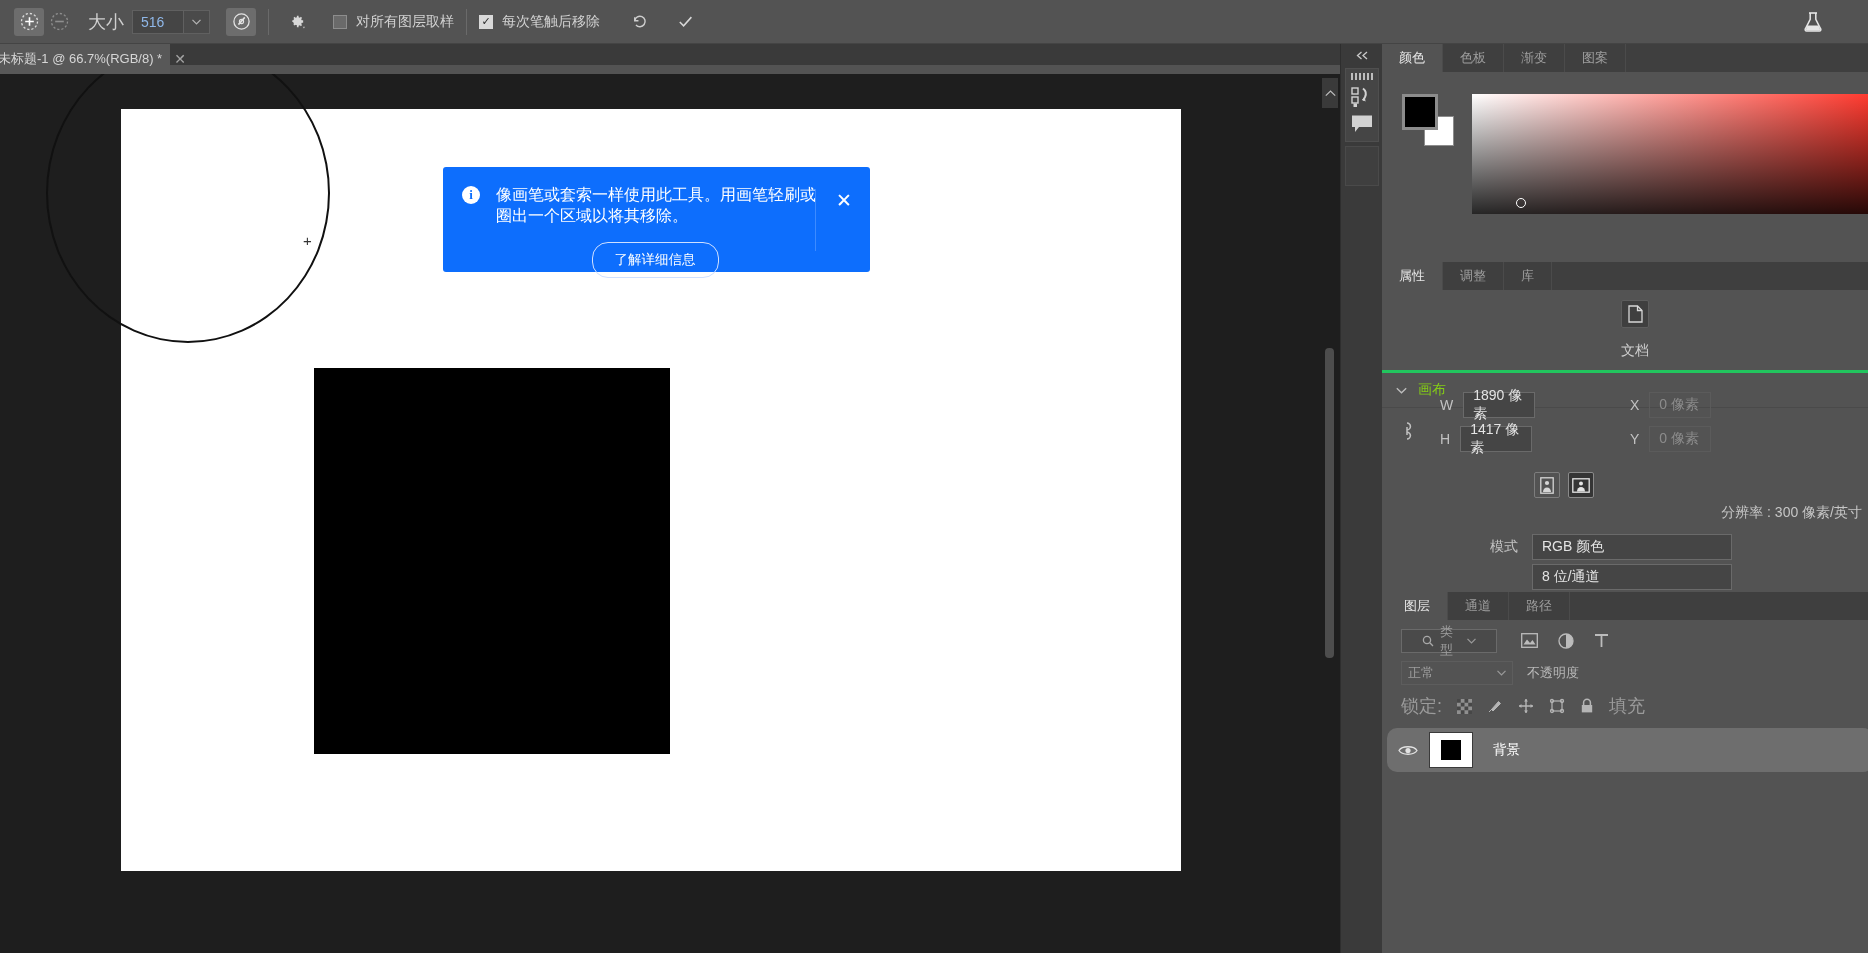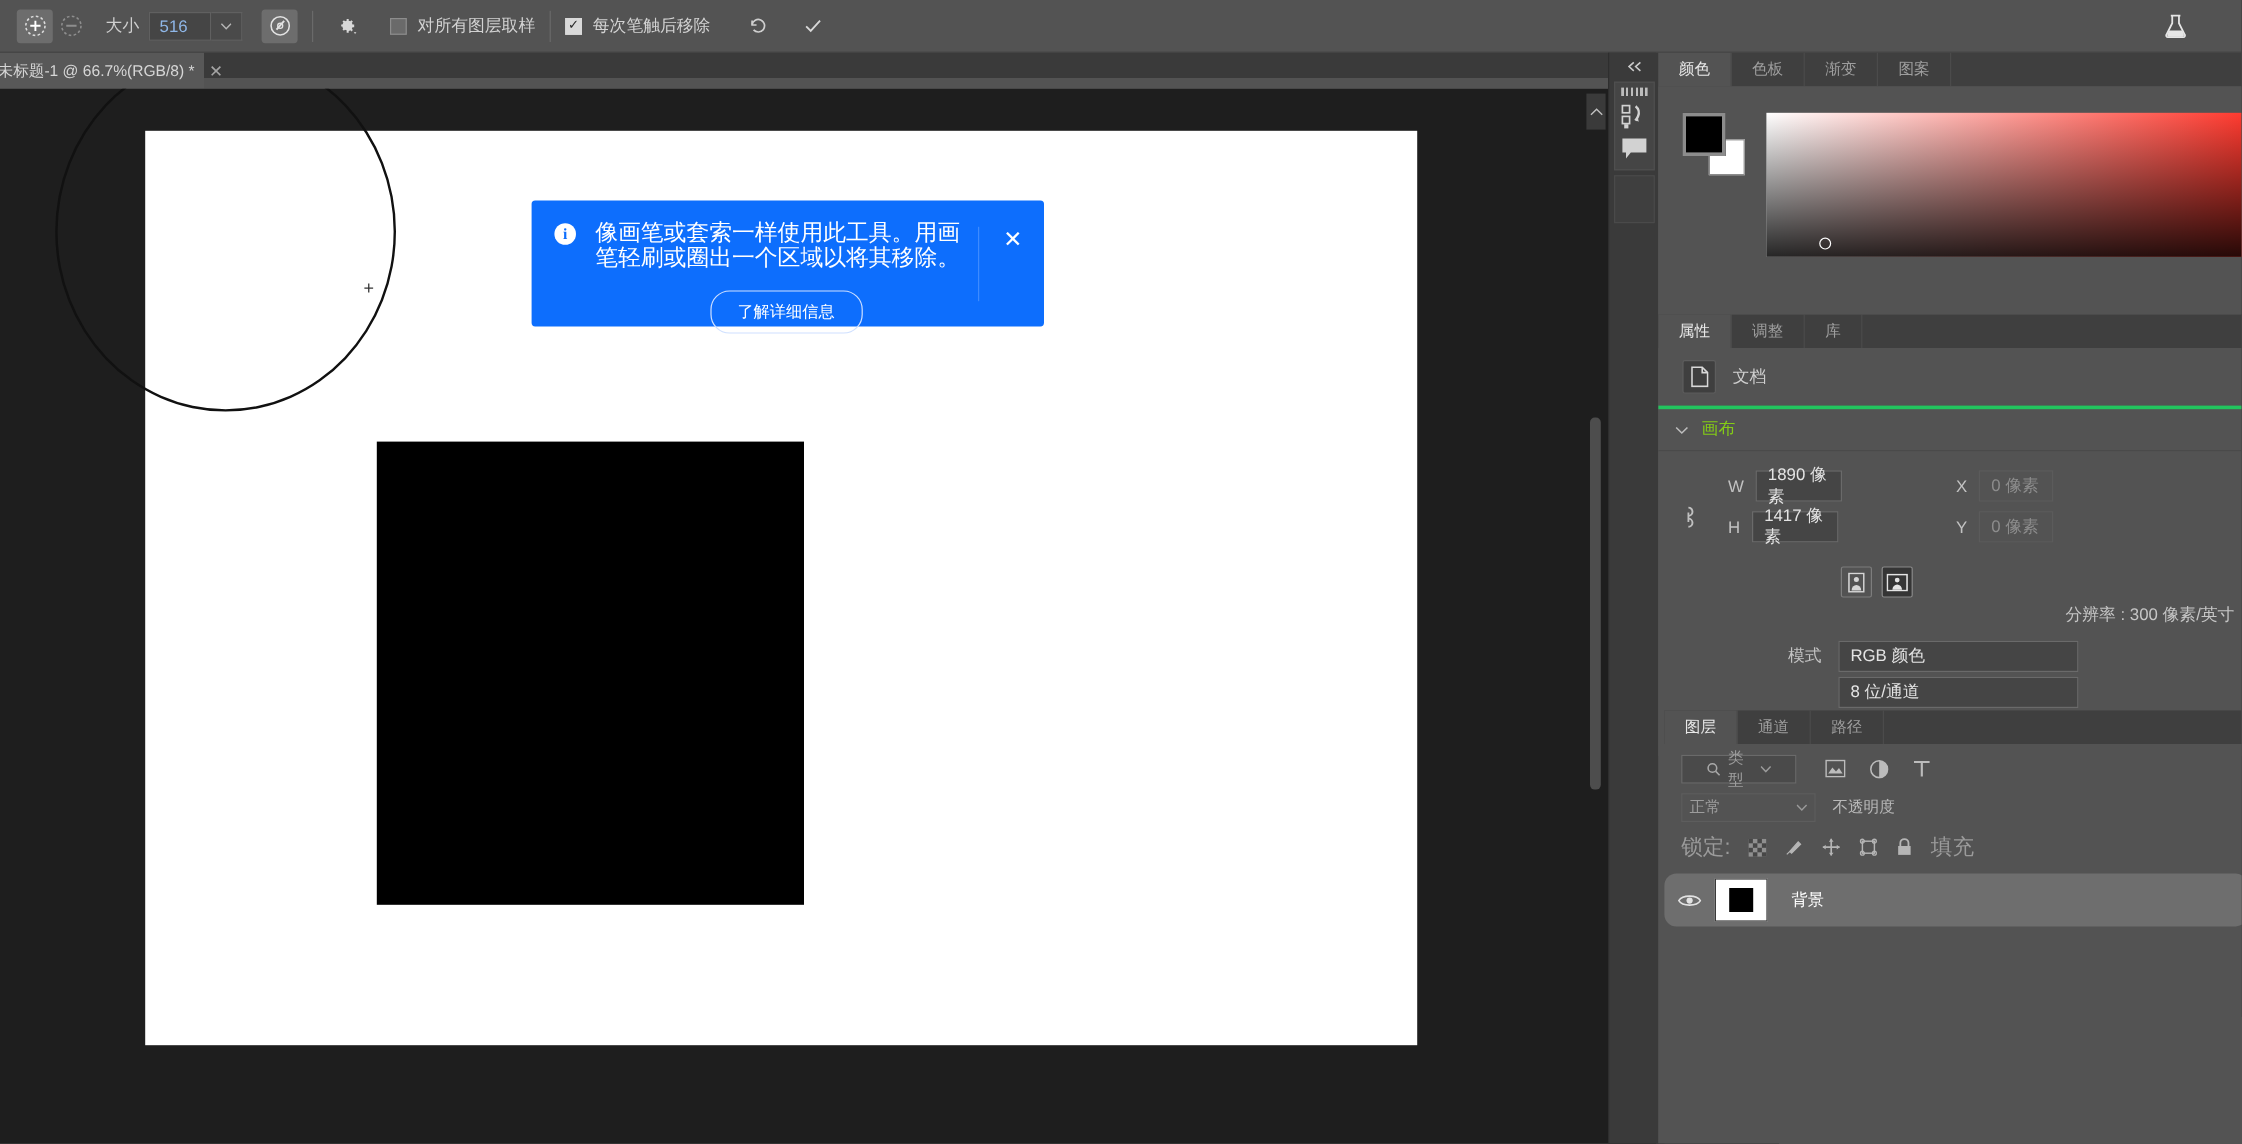--- a/index.html
+++ b/index.html
@@ -20,21 +20,21 @@
   }
   .sep{ width:1px; height:26px; background:#6a6a6a; margin:0 12px; }
   .tool-btn{
     width:30px; height:28px; border-radius:3px;
     display:flex; align-items:center; justify-content:center;
     color:#d8d8d8;
   }
   .tool-btn.active{ background:#6d6d6d; }
   .tool-btn.dim{ color:#8e8e8e; }
   .tool-btn.square{ background:#6d6d6d; }
-  .opt-label{ color:#cfcfcf; font-size:14px; margin-right:8px;font-family:Liberation Serif, serif; }
+  .opt-label{ color:#cfcfcf; font-size:18px; margin-right:8px;font-family:Liberation Serif, serif; }
   .num-field{
     width:52px; height:24px; background:#454545; border:1px solid #606060;
     color:#8fb7e8; font-size:14px; display:flex; align-items:center;
     padding-left:8px;
   }
   .num-drop{
     width:26px; height:24px; background:#4a4a4a; border:1px solid #606060;
     border-left:none; display:flex; align-items:center; justify-content:center;
     color:#b5b5b5;
   }
@@ -93,21 +93,21 @@
     position:absolute; left:443px; top:93px; width:427px; height:105px;
     background:#0d6efd; border-radius:3px;
     display:flex; padding:17px 0 0 0;
   }
   #toast .info-ico{
     width:18px;height:18px;border-radius:50%;background:#fff;color:#0d6efd;
     font-size:13px;font-weight:bold;display:flex;align-items:center;justify-content:center;
     margin-left:19px;margin-top:2px;flex:0 0 auto;font-family:"Liberation Serif",serif;
   }
   #toast .body{ flex:1; padding-left:16px; padding-right:8px;}
-  #toast .msg{ color:#fff; font-size:19px; line-height:21px; max-width:322px;}
+  #toast .msg{ color:#fff; font-size:16px; line-height:21px; max-width:322px;}
   #toast .btn-wrap{ display:flex; justify-content:center; margin-top:16px; padding-right:48px;}
   #toast-learn{
     border:1px solid #cfe0ff; border-radius:16px; color:#fff;
     font-size:13.5px; padding:8px 22px; background:transparent;
     font-family:"Liberation Sans",sans-serif;
   }
   #toast .vdiv{ position:absolute; right:54px; top:22px; width:1px; height:62px; background:#3d8bff;}
   #toast-close{
     position:absolute; right:18px; top:24px; color:#fff; font-size:19px; line-height:1;
   }
@@ -171,21 +171,21 @@
       linear-gradient(to bottom, rgba(0,0,0,0) 0%, rgba(0,0,0,0.85) 100%),
       linear-gradient(to right, #ffffff 0%, #ff3b30 100%);
   }
   #color-field .picker{
     position:absolute; left:44px; bottom:6px; width:10px; height:10px;
     border:1px solid #fff; border-radius:50%;
   }
 
   
   #prop-panel{ position:relative; height:340px; }
-  .doc-row{ display:flex; align-items:center; gap:14px; padding:10px 0 10px 20px;}
+  .doc-row{ display:flex; align-items:center; gap:14px; padding:10px 0 10px 20px;flex-direction:column;}
   .doc-ico{
     width:28px;height:28px;background:#3f3f3f;border:1px solid #5d5d5d;border-radius:2px;
     display:flex;align-items:center;justify-content:center;
   }
   .section-hd{
     display:flex; align-items:center; gap:11px; padding:8px 0 8px 14px;
     border-top:3px solid #22c55e; border-bottom:1px solid #4a4a4a;
     color:#84cc16; font-size:14px;
   }
   .chev{ color:#bdbdbd; font-size:10px; }

